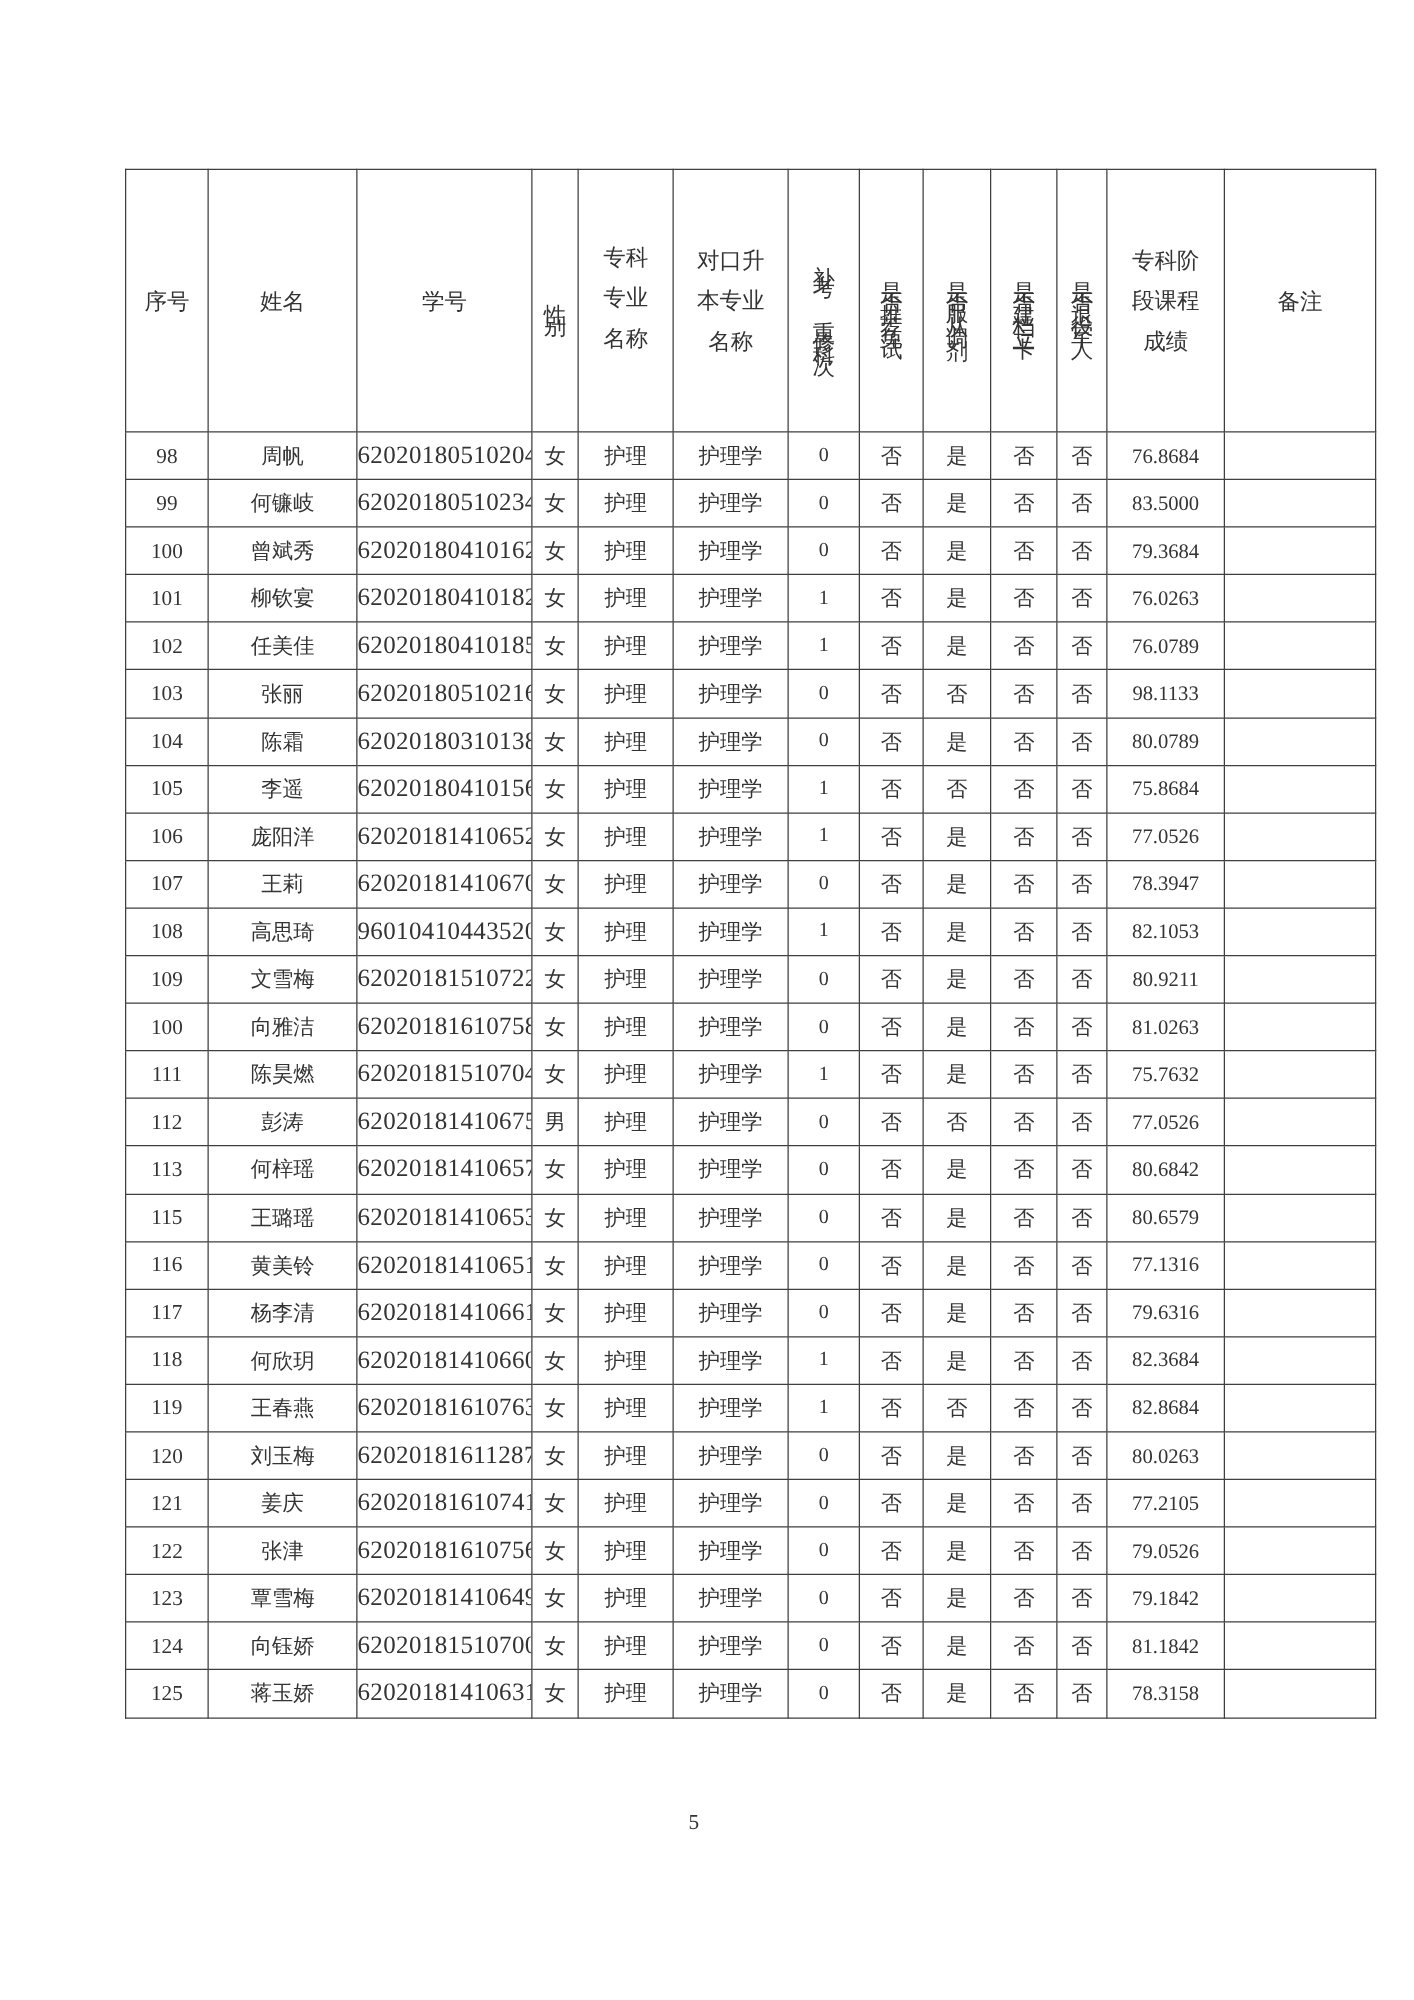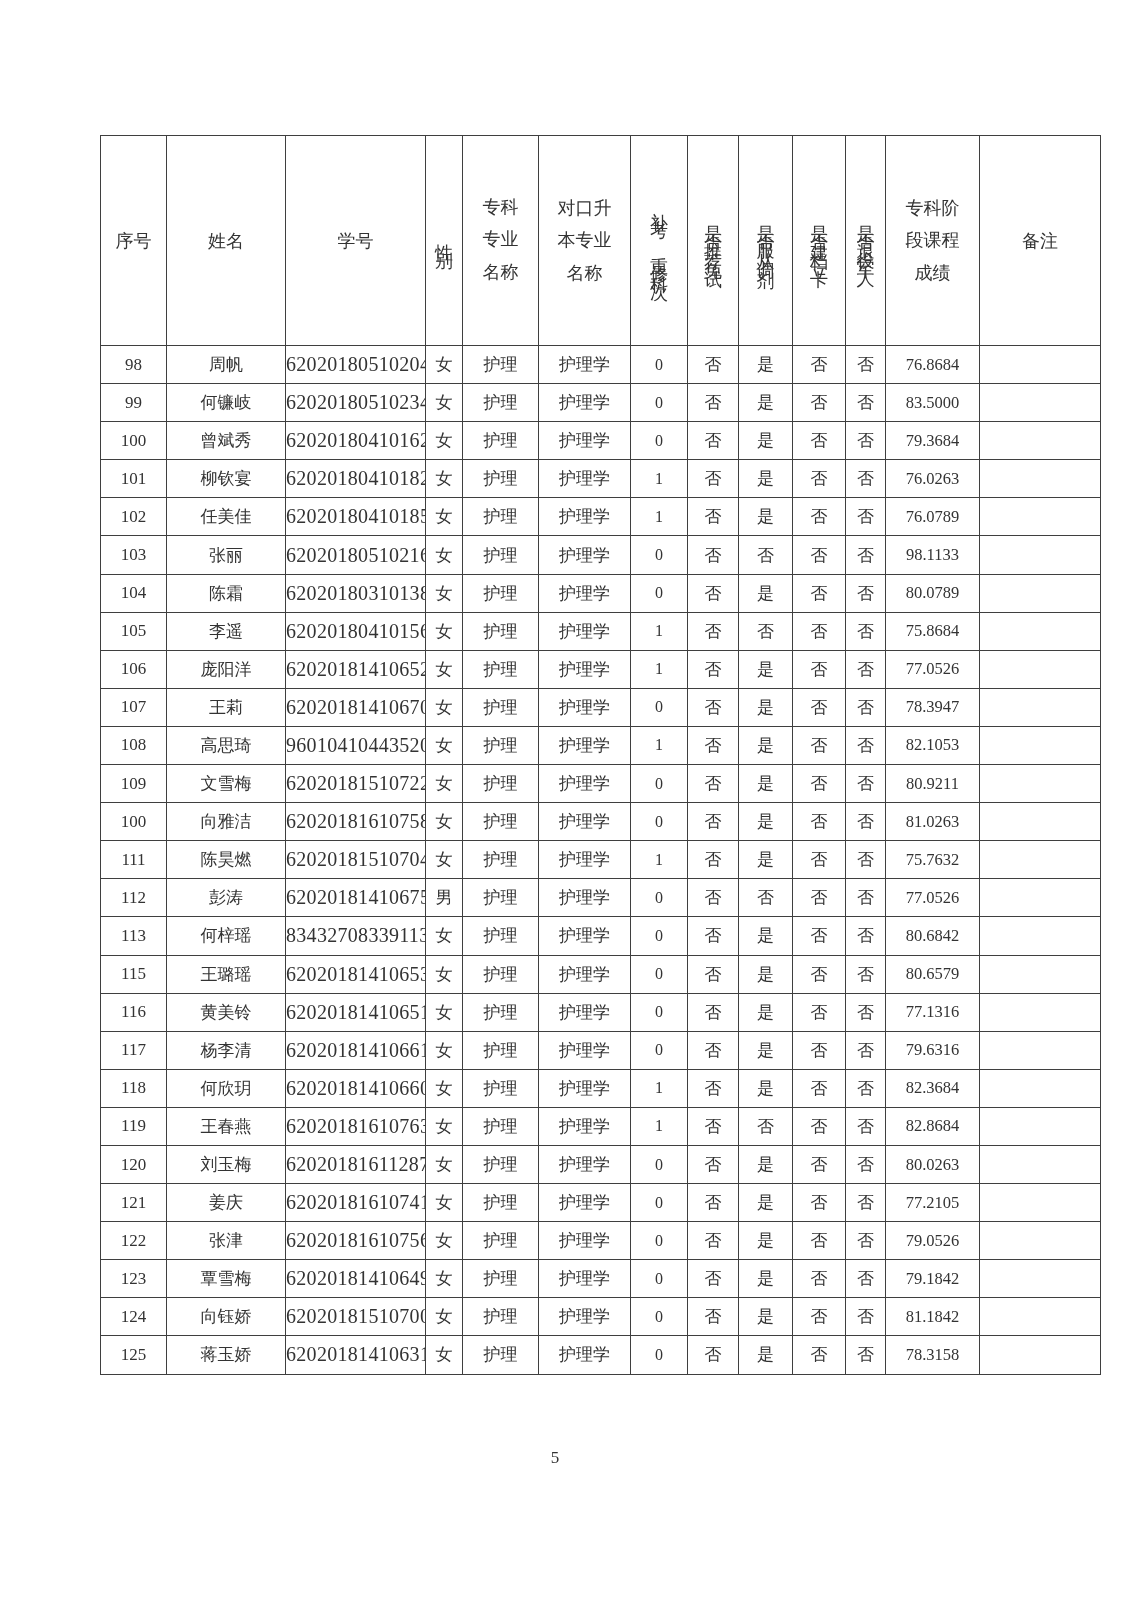--- a/index.html
+++ b/index.html
@@ -311,21 +311,21 @@
             <td>否</td>
             <td>否</td>
             <td>否</td>
             <td>否</td>
             <td class="c-score">77.0526</td>
             <td></td>
           </tr>
           <tr>
             <td>113</td>
             <td>何梓瑶</td>
-            <td class="c-id">83432708339113</td>
+            <td class="c-id">62020181410657</td>
             <td>女</td>
             <td>护理</td>
             <td>护理学</td>
             <td class="c-count">0</td>
             <td>否</td>
             <td>是</td>
             <td>否</td>
             <td>否</td>
             <td class="c-score">80.6842</td>
             <td></td>

